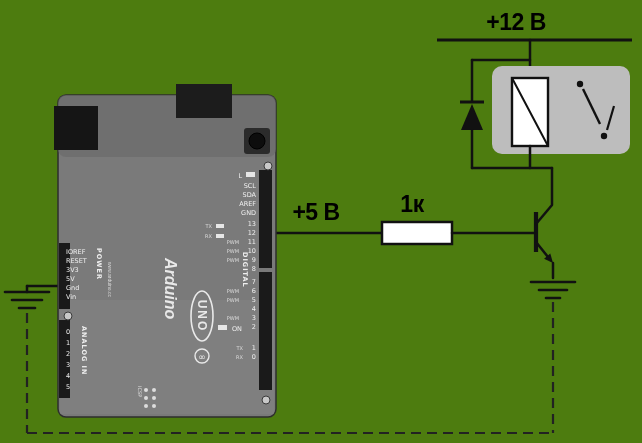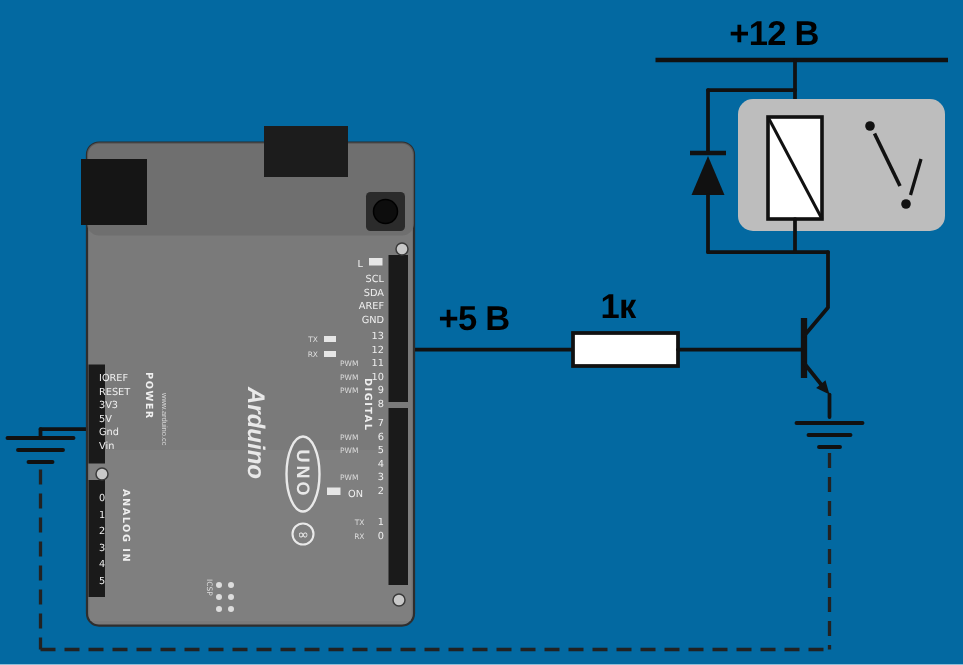--- a/index.html
+++ b/index.html
@@ -1,16 +1,16 @@
 <!DOCTYPE html>
 <html><head>
 <meta charset="utf-8">
 <style>
   html,body{margin:0;padding:0;background:#ffffff;}
-  .stage{position:relative;width:642px;height:443px;background:#0369a1;overflow:hidden;
+  .stage{position:relative;width:642px;height:443px;background:#4d7c0f;overflow:hidden;
          font-family:"Liberation Sans",sans-serif;}
   svg{display:block;}
   .wire{stroke:#111;stroke-width:2.5;fill:none;stroke-linecap:round;}
   .wire-thick{stroke:#111;stroke-width:3;fill:none;}
   .dashed{stroke:#222;stroke-width:2.2;fill:none;stroke-dasharray:10 6;}
   .gnd{stroke:#111;stroke-width:2.6;fill:none;stroke-linecap:round;}
   .biglabel{font-family:"Liberation Sans",sans-serif;font-weight:bold;font-size:23px;
             fill:#000;letter-spacing:-0.5px;}
   .boardtext{font-family:"DejaVu Sans",sans-serif;fill:#efefef;}
   .pin{font-size:6.5px;}

